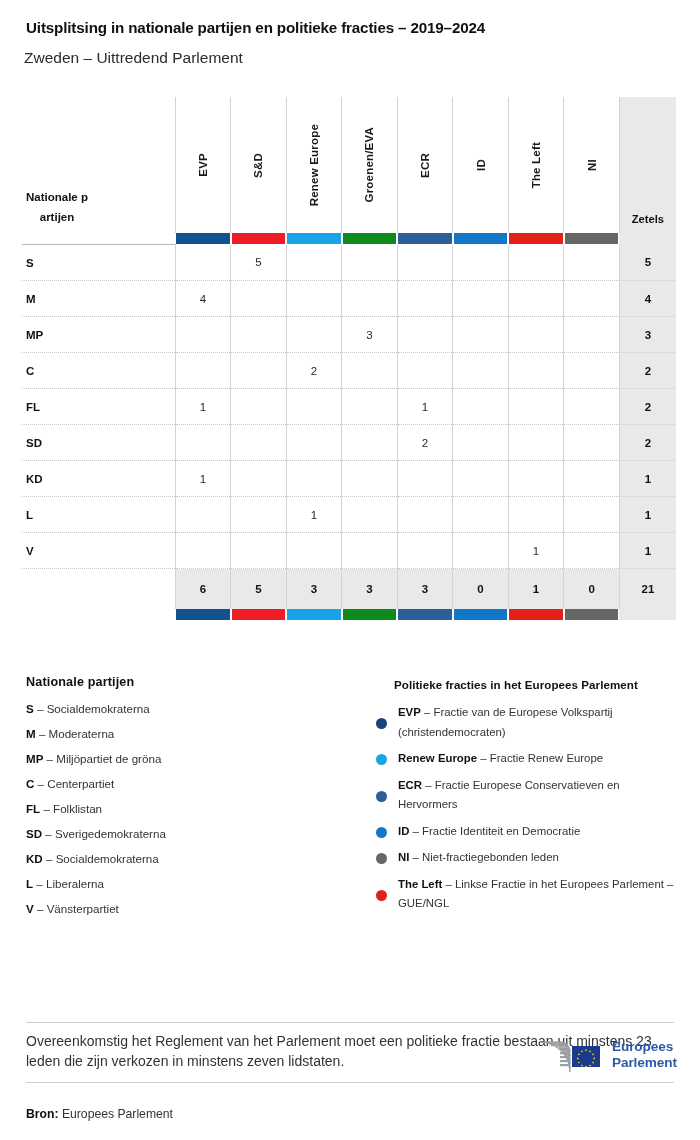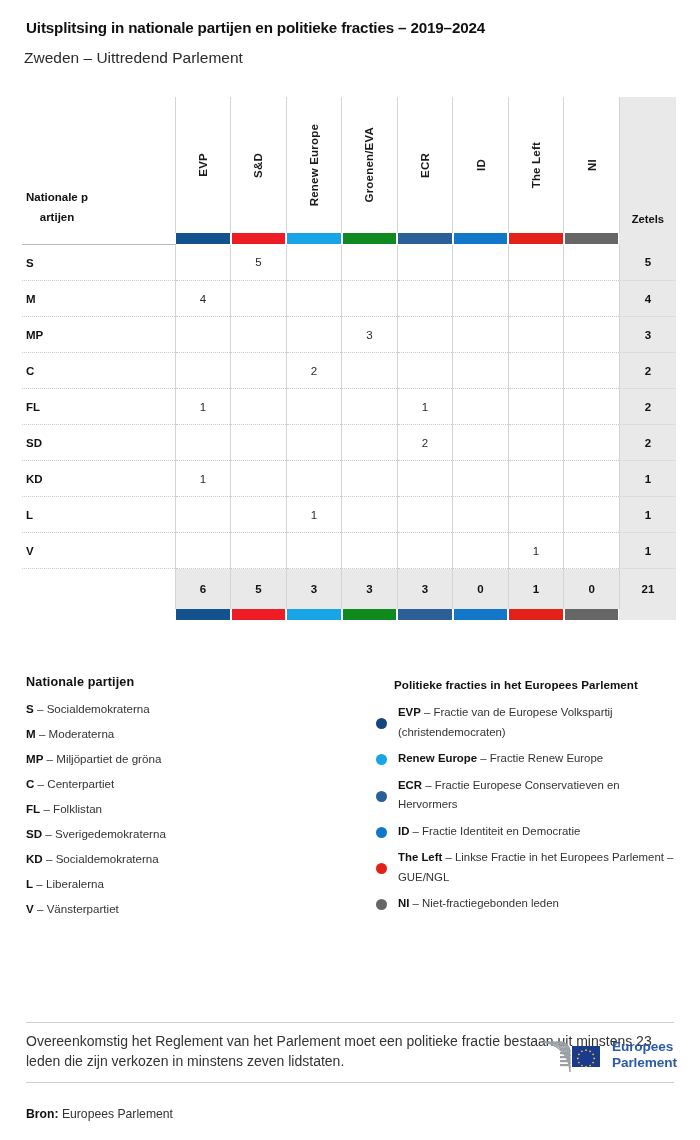--- a/index.html
+++ b/index.html
@@ -556,26 +556,26 @@
         </div>
         <div class="pg-item">
           <span class="dot" style="background: rgb(42, 96, 151);"></span>
           <div class="pg-text"><b>ECR</b><span> – </span><span>Fractie Europese Conservatieven en Hervormers</span></div>
         </div>
         <div class="pg-item">
           <span class="dot" style="background: rgb(18, 119, 201);"></span>
           <div class="pg-text"><b>ID</b><span> – </span><span>Fractie Identiteit en Democratie</span></div>
         </div>
         <div class="pg-item">
+          <span class="dot" style="background: rgb(102, 102, 102);"></span>
+          <div class="pg-text"><b>NI</b><span> – </span><span>Niet-fractiegebonden leden</span></div>
+        </div>
+        <div class="pg-item">
           <span class="dot" style="background: rgb(227, 33, 25);"></span>
           <div class="pg-text"><b>The Left</b><span> – </span><span>Linkse Fractie in het Europees Parlement – GUE/NGL</span></div>
-        </div>
-        <div class="pg-item">
-          <span class="dot" style="background: rgb(102, 102, 102);"></span>
-          <div class="pg-text"><b>NI</b><span> – </span><span>Niet-fractiegebonden leden</span></div>
         </div>
       </div>
   </div>
 
   <div class="rule rule-top"></div>
   <div class="note">Overeenkomstig het Reglement van het Parlement moet een politieke fractie bestaan uit minstens 23 leden die zijn verkozen in minstens zeven lidstaten.</div>
   <div class="rule rule-bot"></div>
 
   <div class="source">
     <b>Bron:</b>

